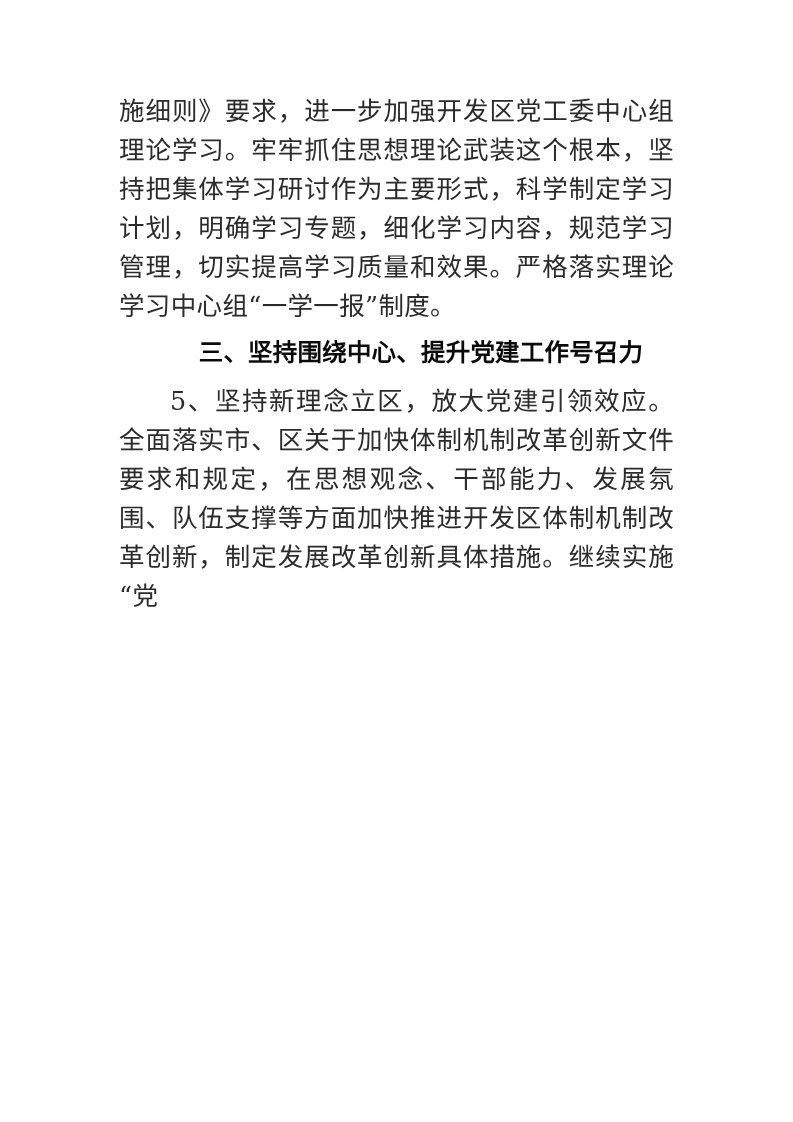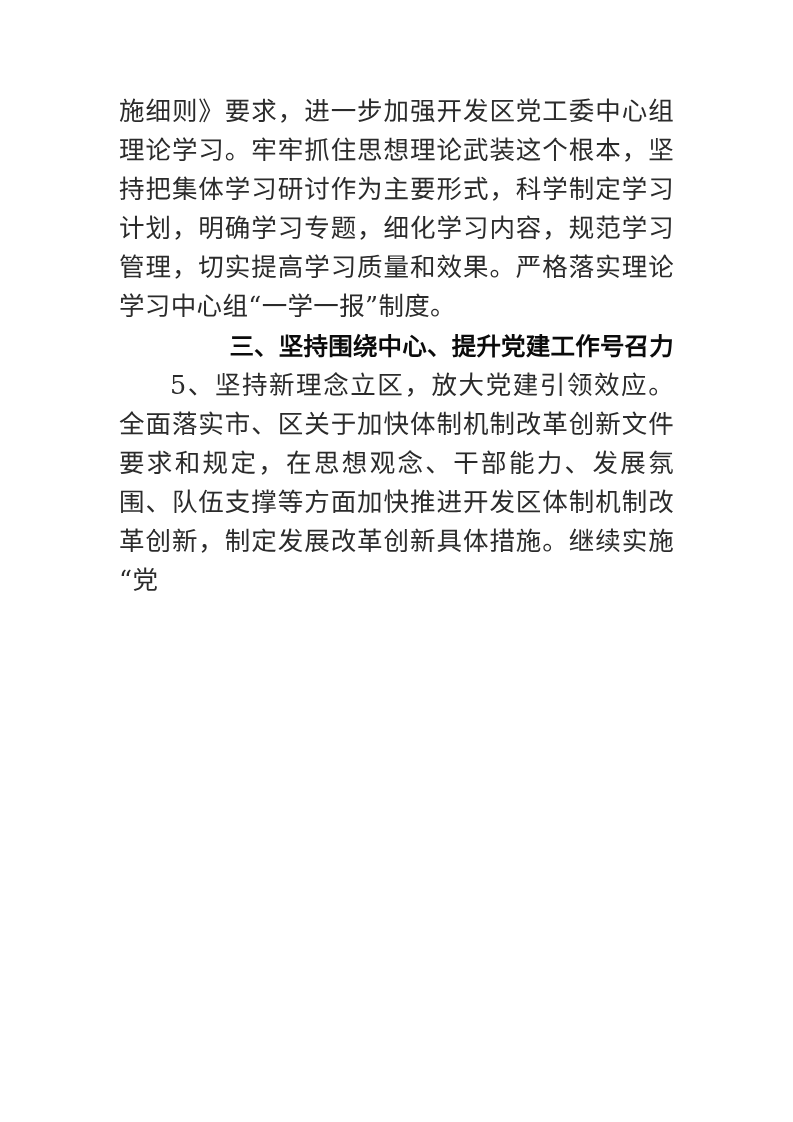--- a/index.html
+++ b/index.html
@@ -38,29 +38,29 @@
     word-break: break-all;
     overflow-wrap: break-word;
     -webkit-font-smoothing: antialiased;
   }
 
   .para.no-indent {
     text-indent: 0;
   }
 
   .heading {
-    margin: 0;
-    font-family: Liberation Serif, serif;
+    margin: 8px;
+    font-family: Liberation Mono, monospace;
     font-weight: 700;
     font-size: 24.5px;
     line-height: 39.1px;
     color: #0b0b0b;
     text-indent: 2em;
     letter-spacing: 0.2px;
-    text-align: right;
+    text-align: center;
     word-break: break-all;
   }
 </style>
 </head>
 <body>
 
 <div id="page">
   <div id="doc-body">
 
     <p class="para no-indent">施细则》要求，进一步加强开发区党工委中心组理论学习。牢牢抓住思想理论武装这个根本，坚持把集体学习研讨作为主要形式，科学制定学习计划，明确学习专题，细化学习内容，规范学习管理，切实提高学习质量和效果。严格落实理论学习中心组“一学一报”制度。</p>

